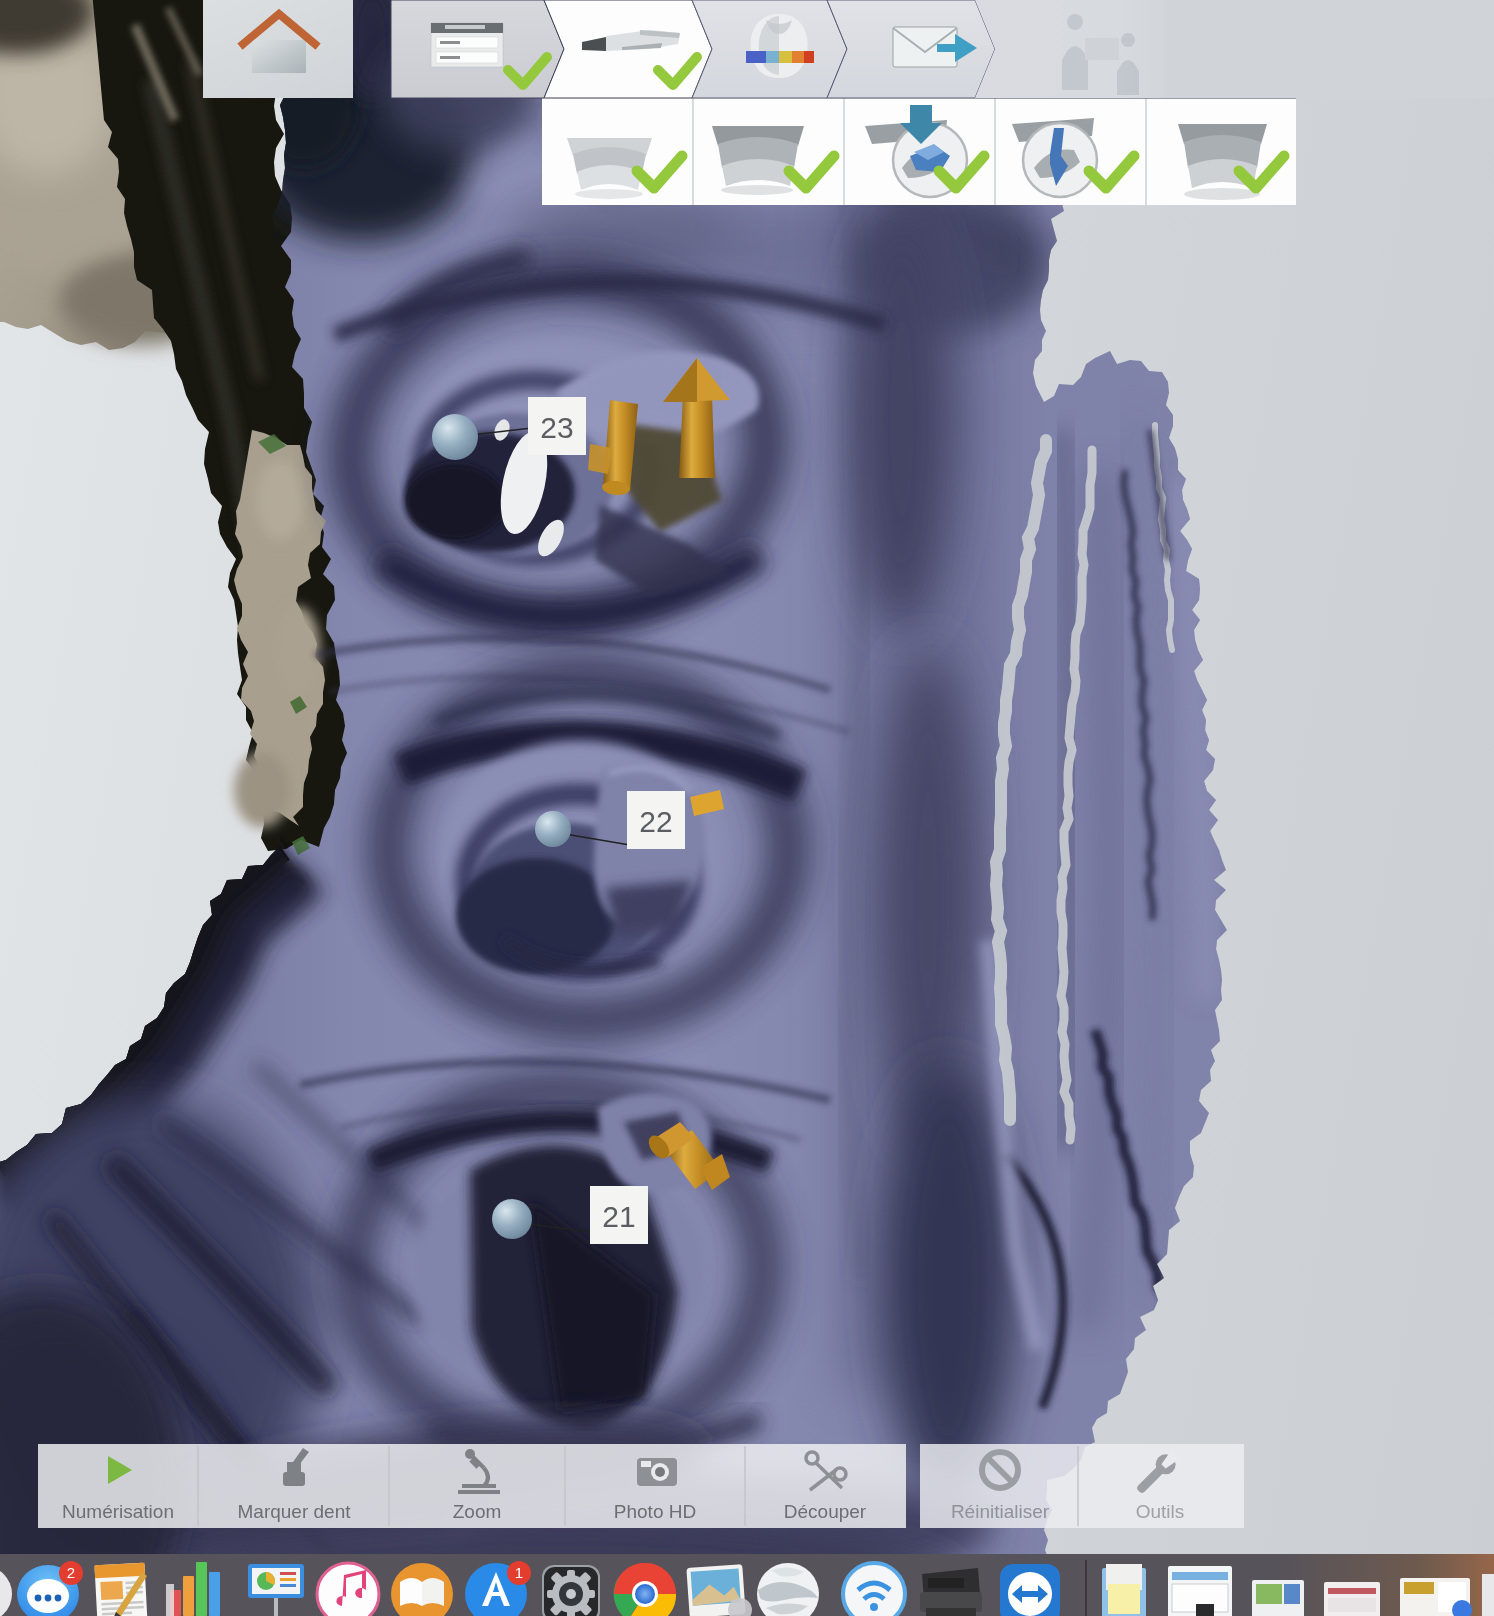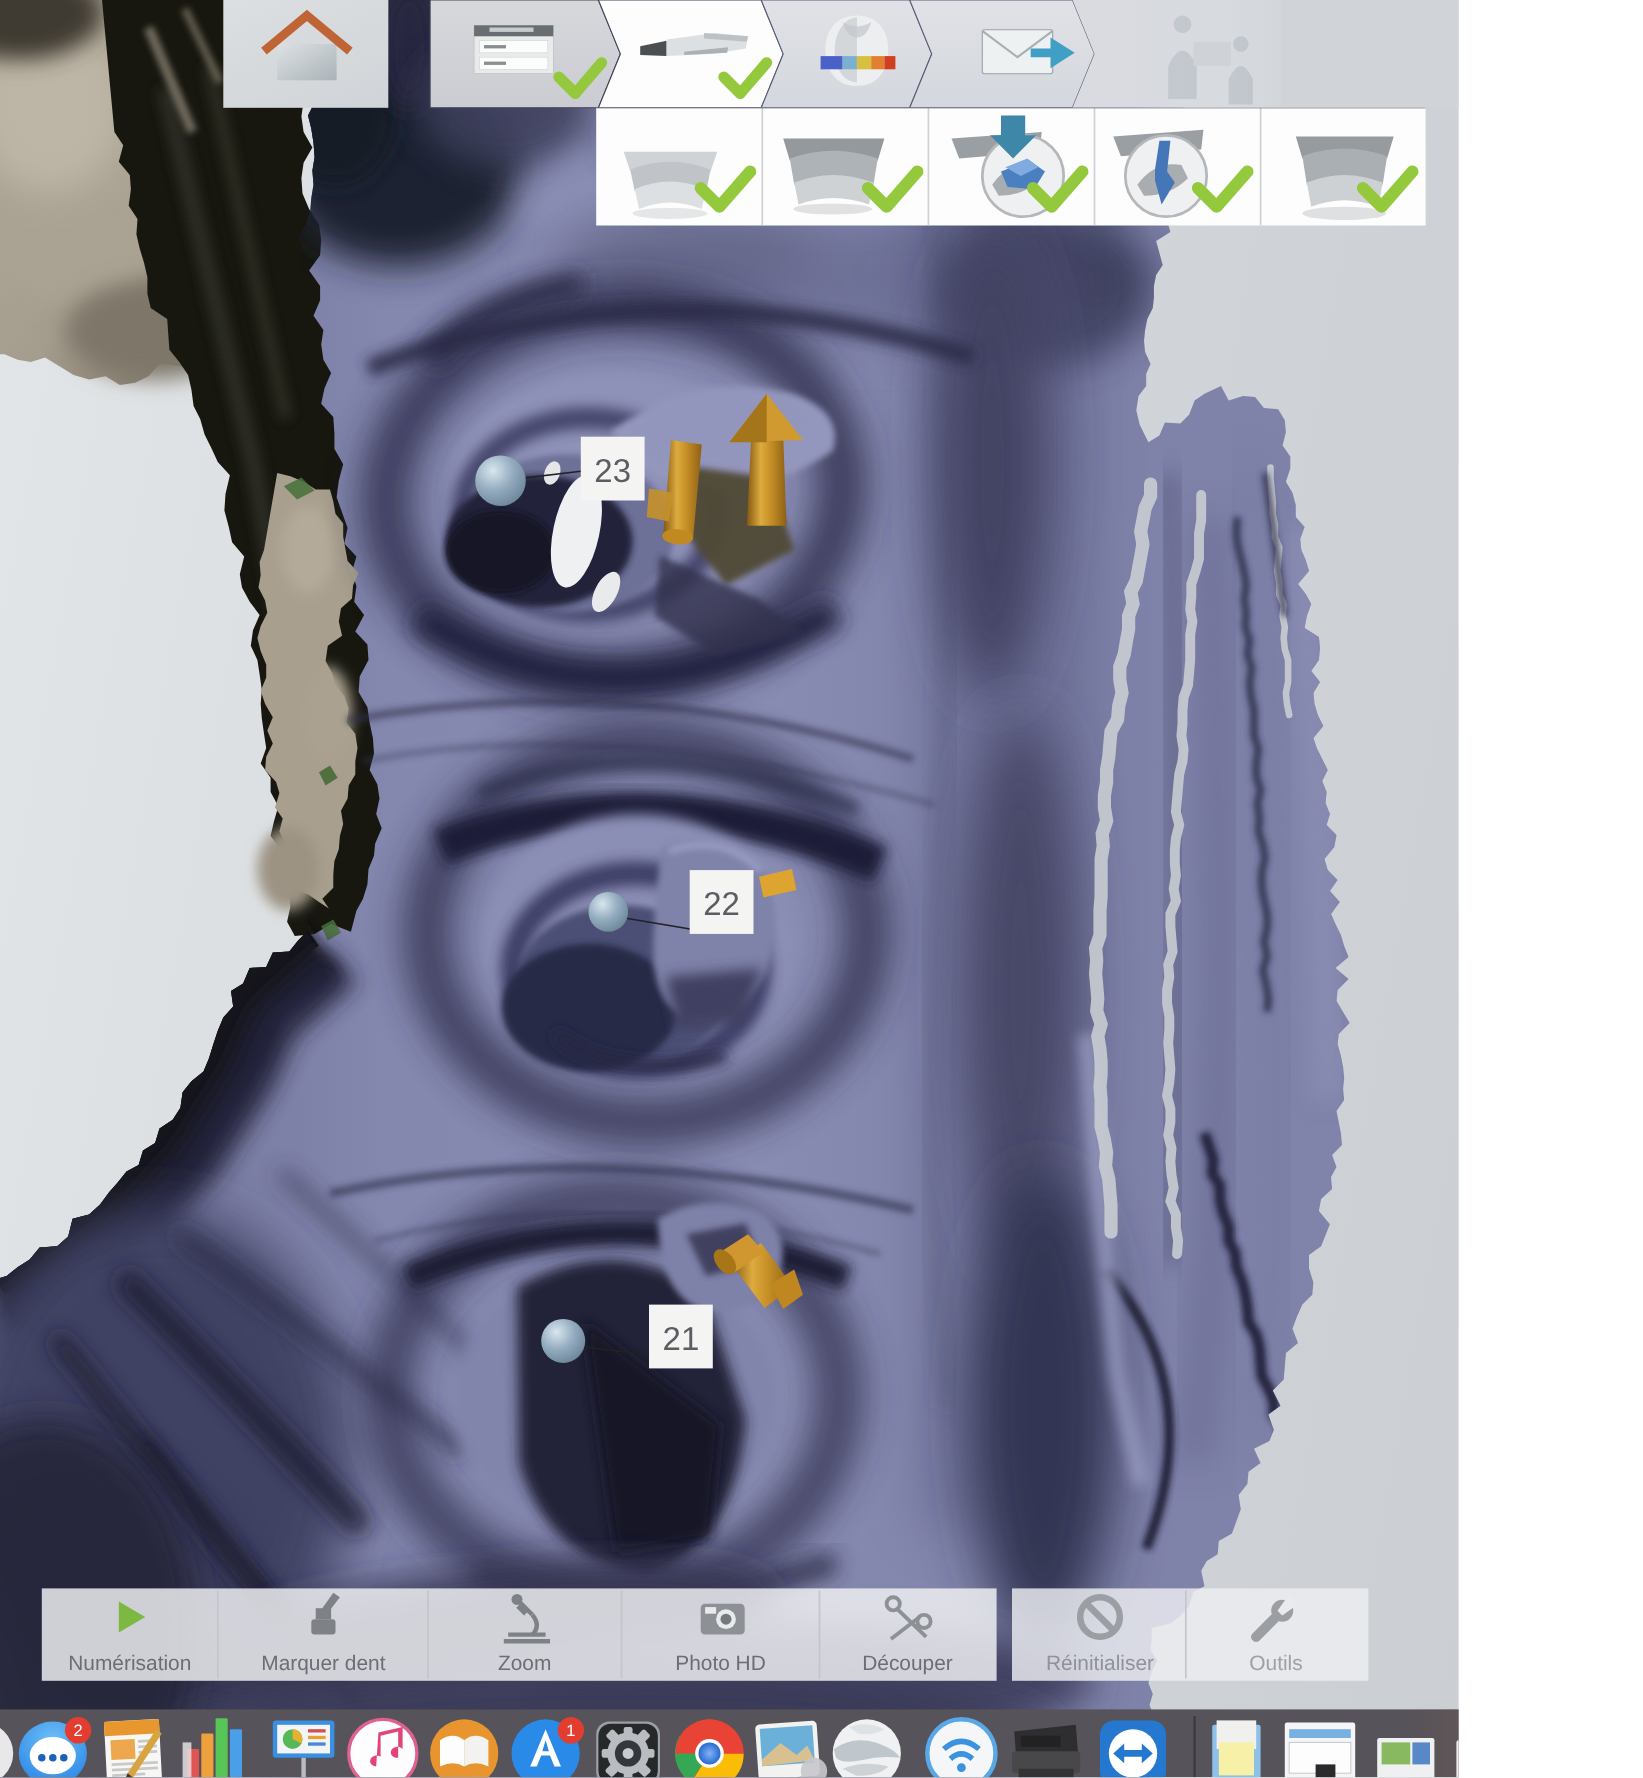--- a/index.html
+++ b/index.html
@@ -1,16 +1,16 @@
 <!DOCTYPE html>
 <html><head><meta charset="utf-8">
 <style>
 *{margin:0;padding:0;box-sizing:border-box}
 html,body{width:1494px;height:1616px;overflow:hidden;font-family:"Liberation Sans",sans-serif}
-#stage{position:relative;width:1326px;height:1616px;background:linear-gradient(100deg,#e3e6e8 0%,#dbdee1 30%,#d2d5d9 60%,#cbcfd3 100%);overflow:hidden}
+#stage{position:relative;width:1494px;height:1616px;background:linear-gradient(100deg,#e3e6e8 0%,#dbdee1 30%,#d2d5d9 60%,#cbcfd3 100%);overflow:hidden}
 .abs{position:absolute}
 </style></head>
 <body>
 <div id="stage">
 
 <svg class="abs" style="left:0;top:0" width="1494" height="1616" viewBox="0 0 1494 1616">
 <defs>
 <linearGradient id="meshg" x1="0" y1="0" x2="1" y2="0">
   <stop offset="0" stop-color="#6c6e93"></stop>
           <stop offset="0.3" stop-color="#8487ae"></stop>

